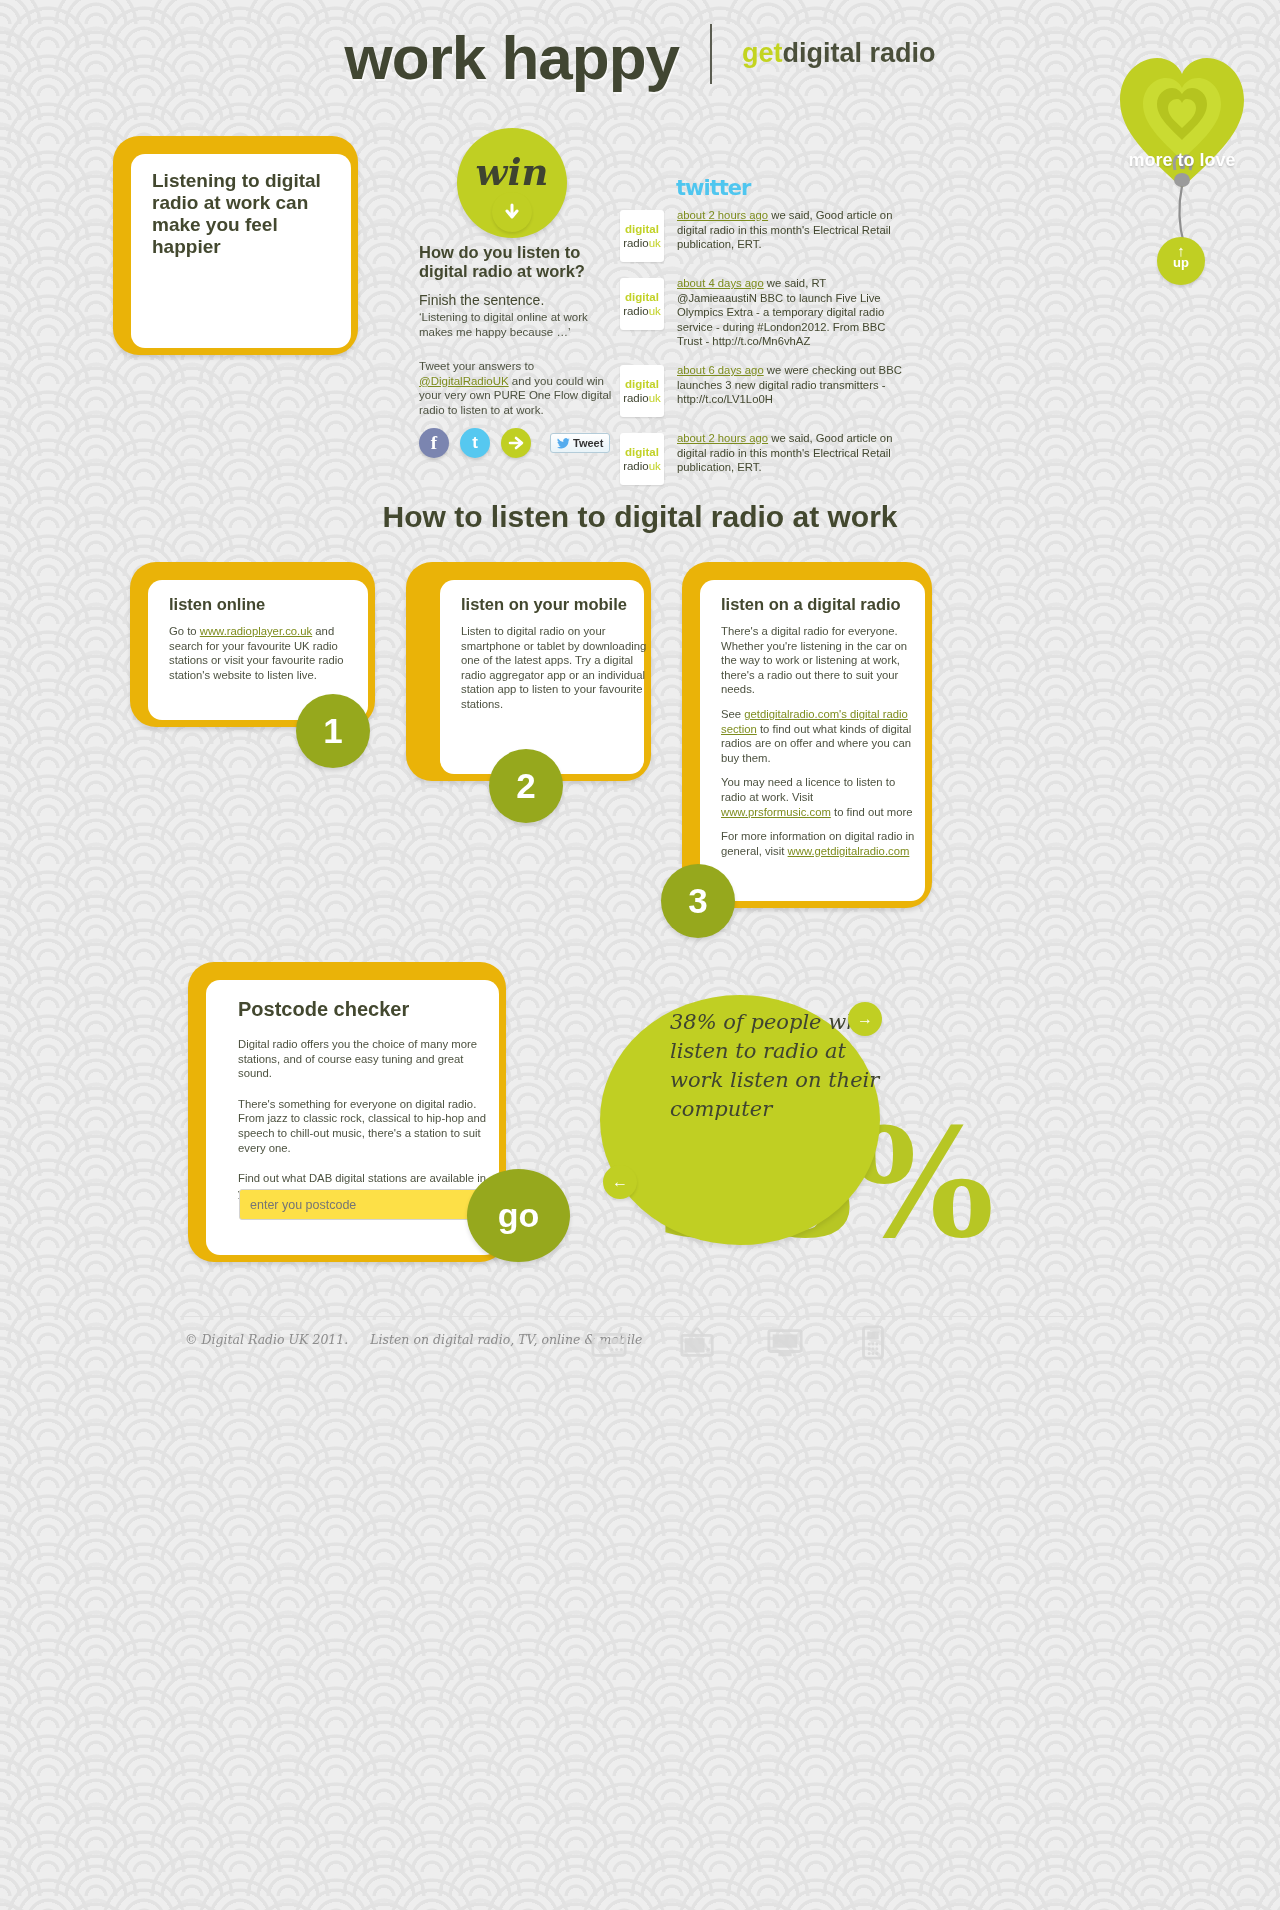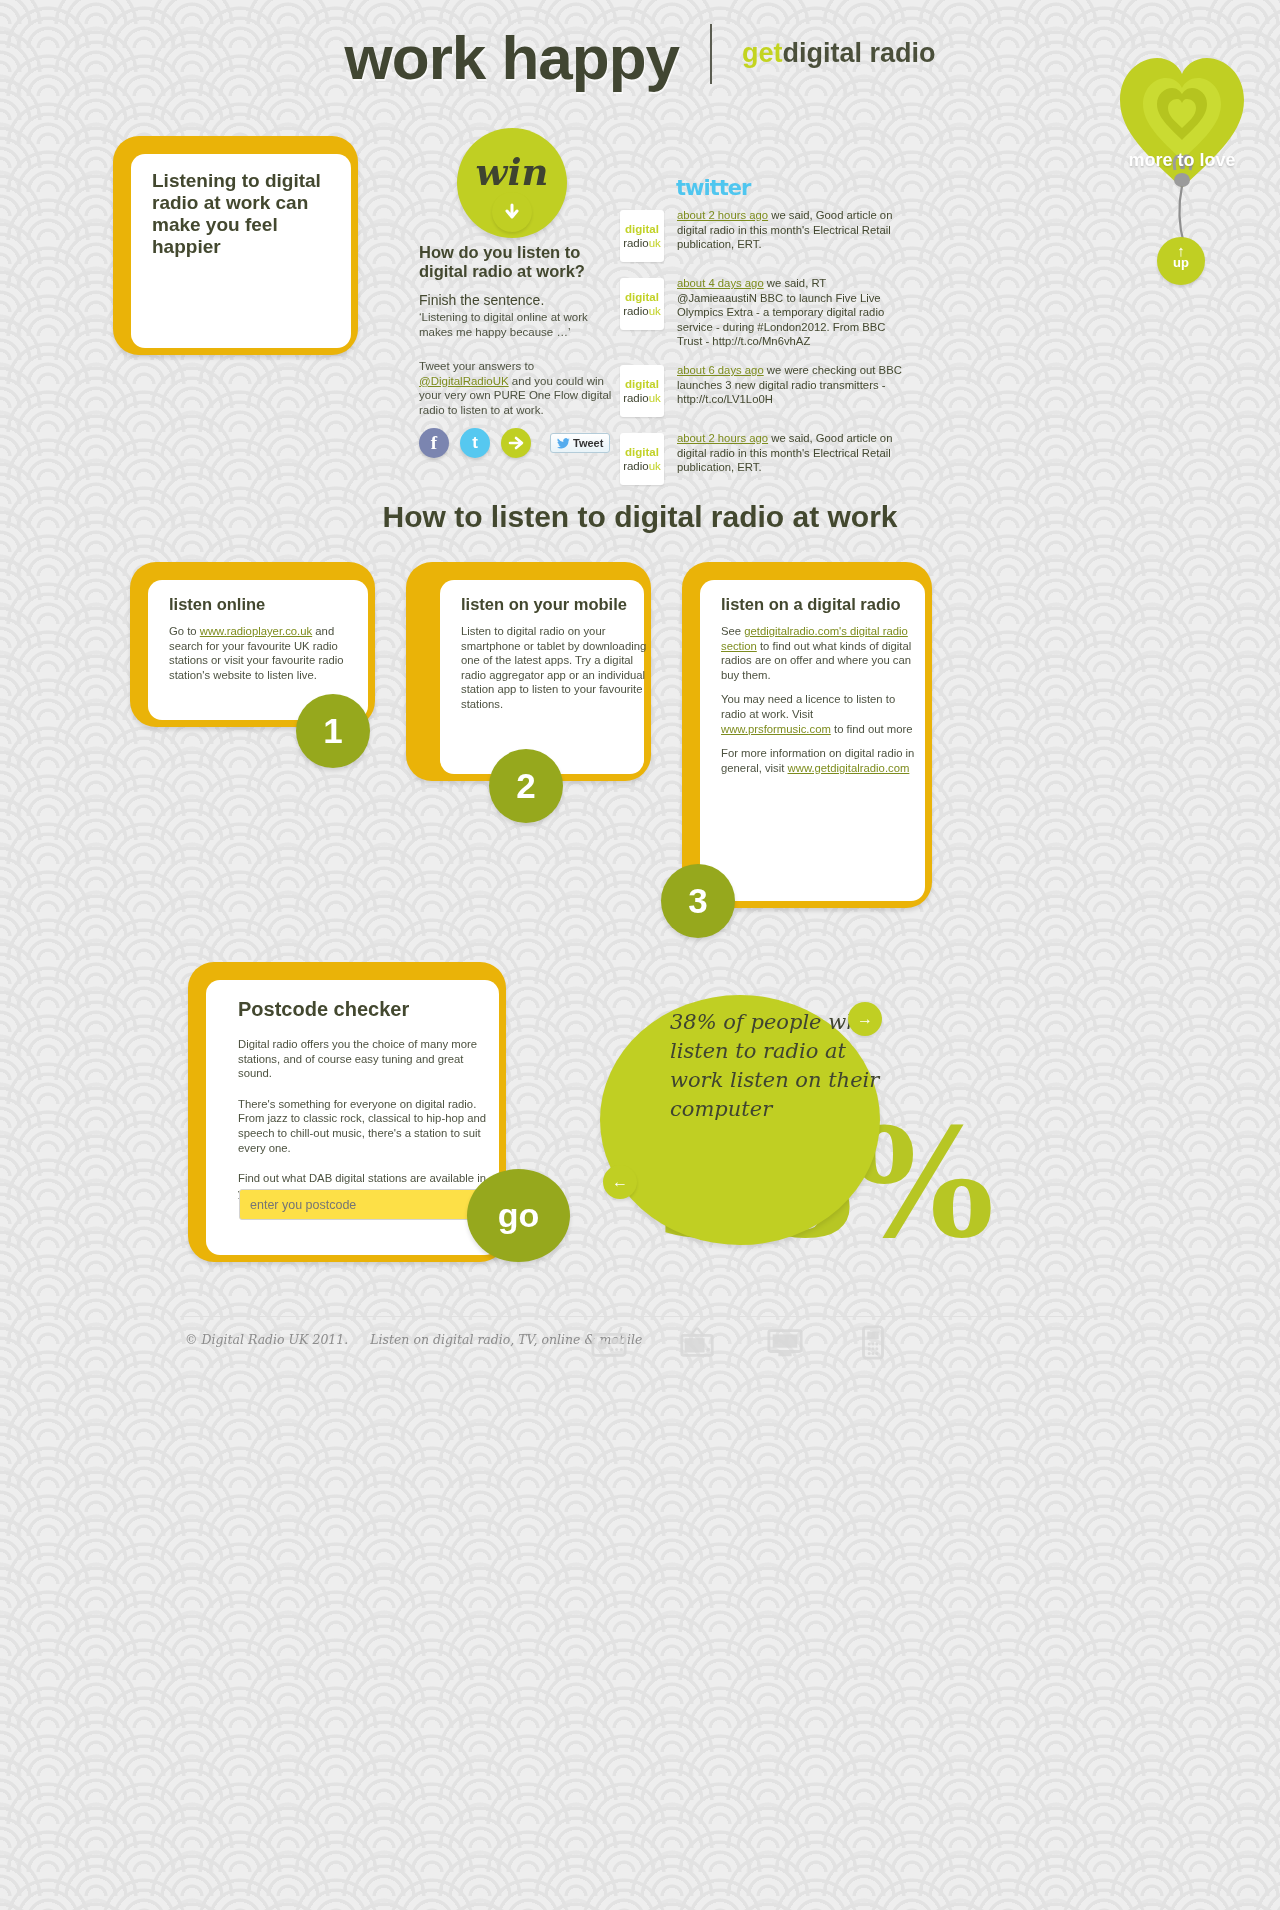--- a/index.html
+++ b/index.html
@@ -280,20 +280,21 @@
   <div class="inner">
     <h3>listen on your mobile</h3>
     <p>Listen to digital radio on your smartphone or tablet by downloading one of the latest apps. Try a digital radio aggregator app or an individual station app to listen to your favourite stations.</p>
   </div>
 </div>
 <div class="numbadge" id="n2">2</div>
 
 <div class="limecard stepcard" id="c3">
   <div class="inner">
     <h3>listen on a digital radio</h3>
+    <p>There's a digital radio for everyone. Whether you're listening in the car on the way to work or listening at work, there's a radio out there to suit your needs.</p>
     <p><span>See </span><a class="glink" href="#">getdigitalradio.com's digital radio section</a><span> to find out what kinds of digital radios are on offer and where you can buy them.</span></p>
     <p><span>You may need a licence to listen to radio at work. Visit </span><a class="glink" href="#">www.prsformusic.com</a><span> to find out more</span></p>
     <p><span>For more information on digital radio in general, visit </span><a class="glink" href="#">www.getdigitalradio.com</a></p>
   </div>
 </div>
 <div class="numbadge" id="n3">3</div>
 
 <div class="limecard" id="pc">
   <div class="inner">
     <h3>Postcode checker</h3>

